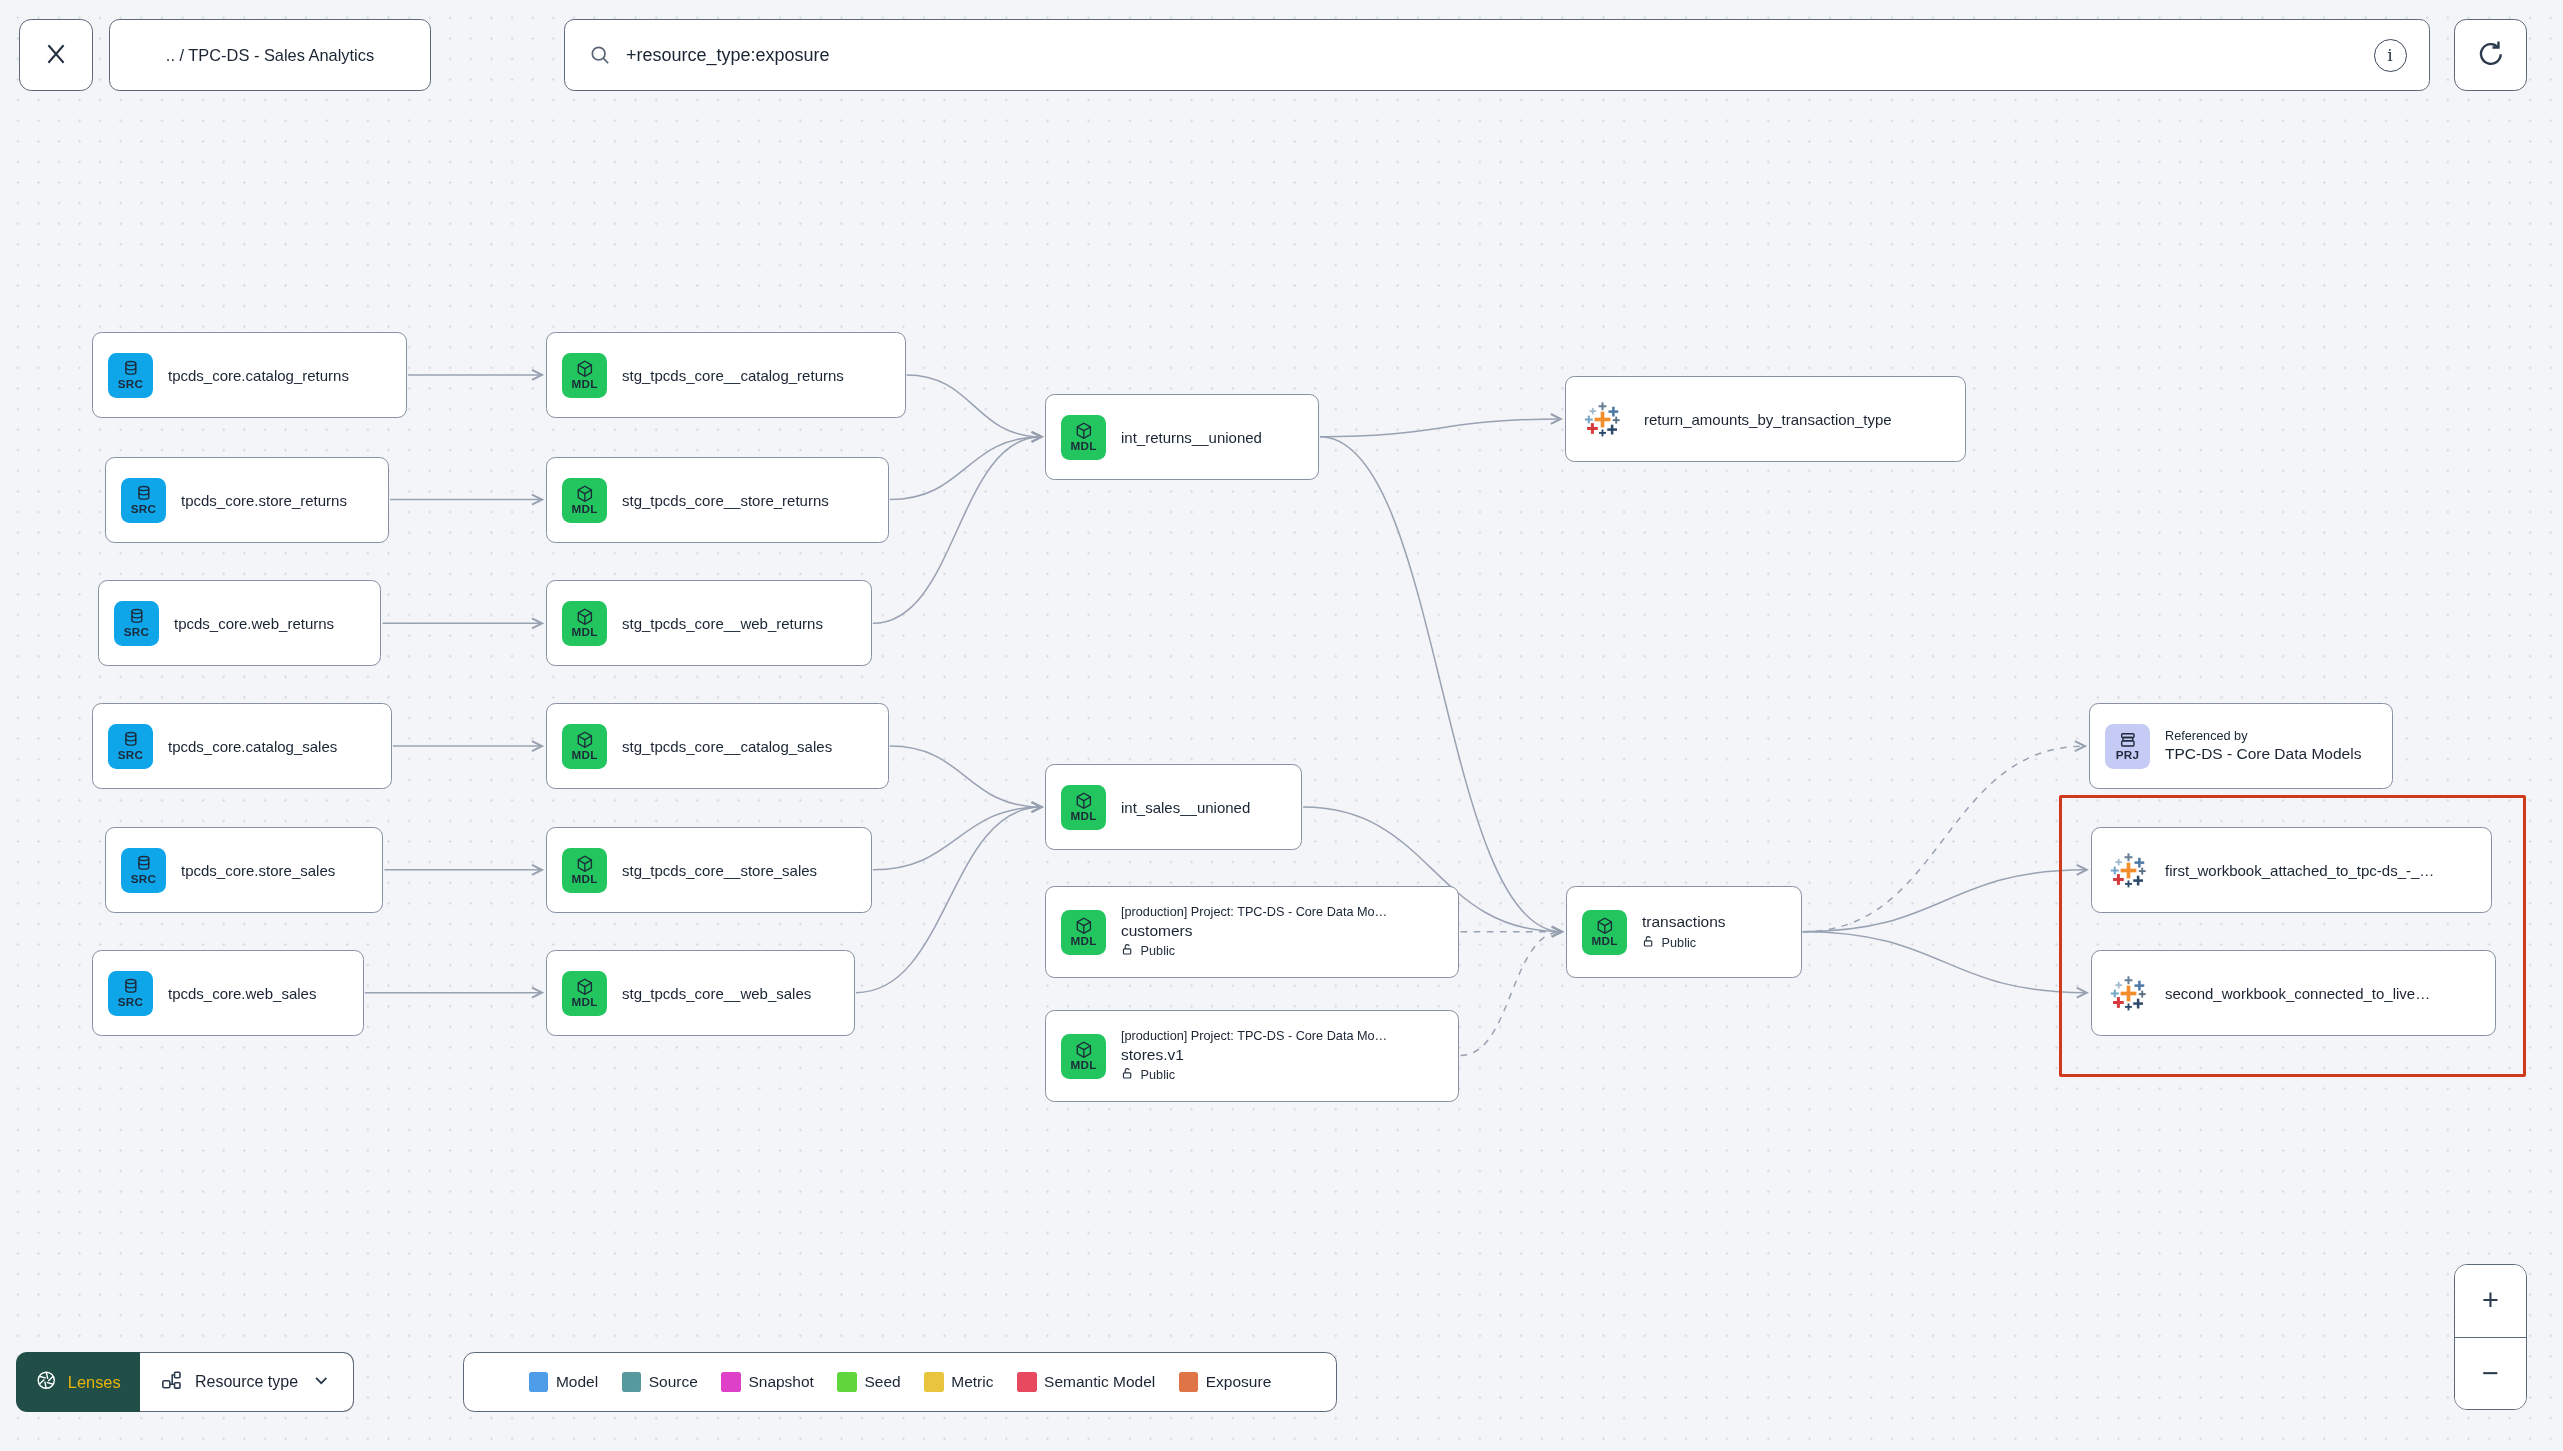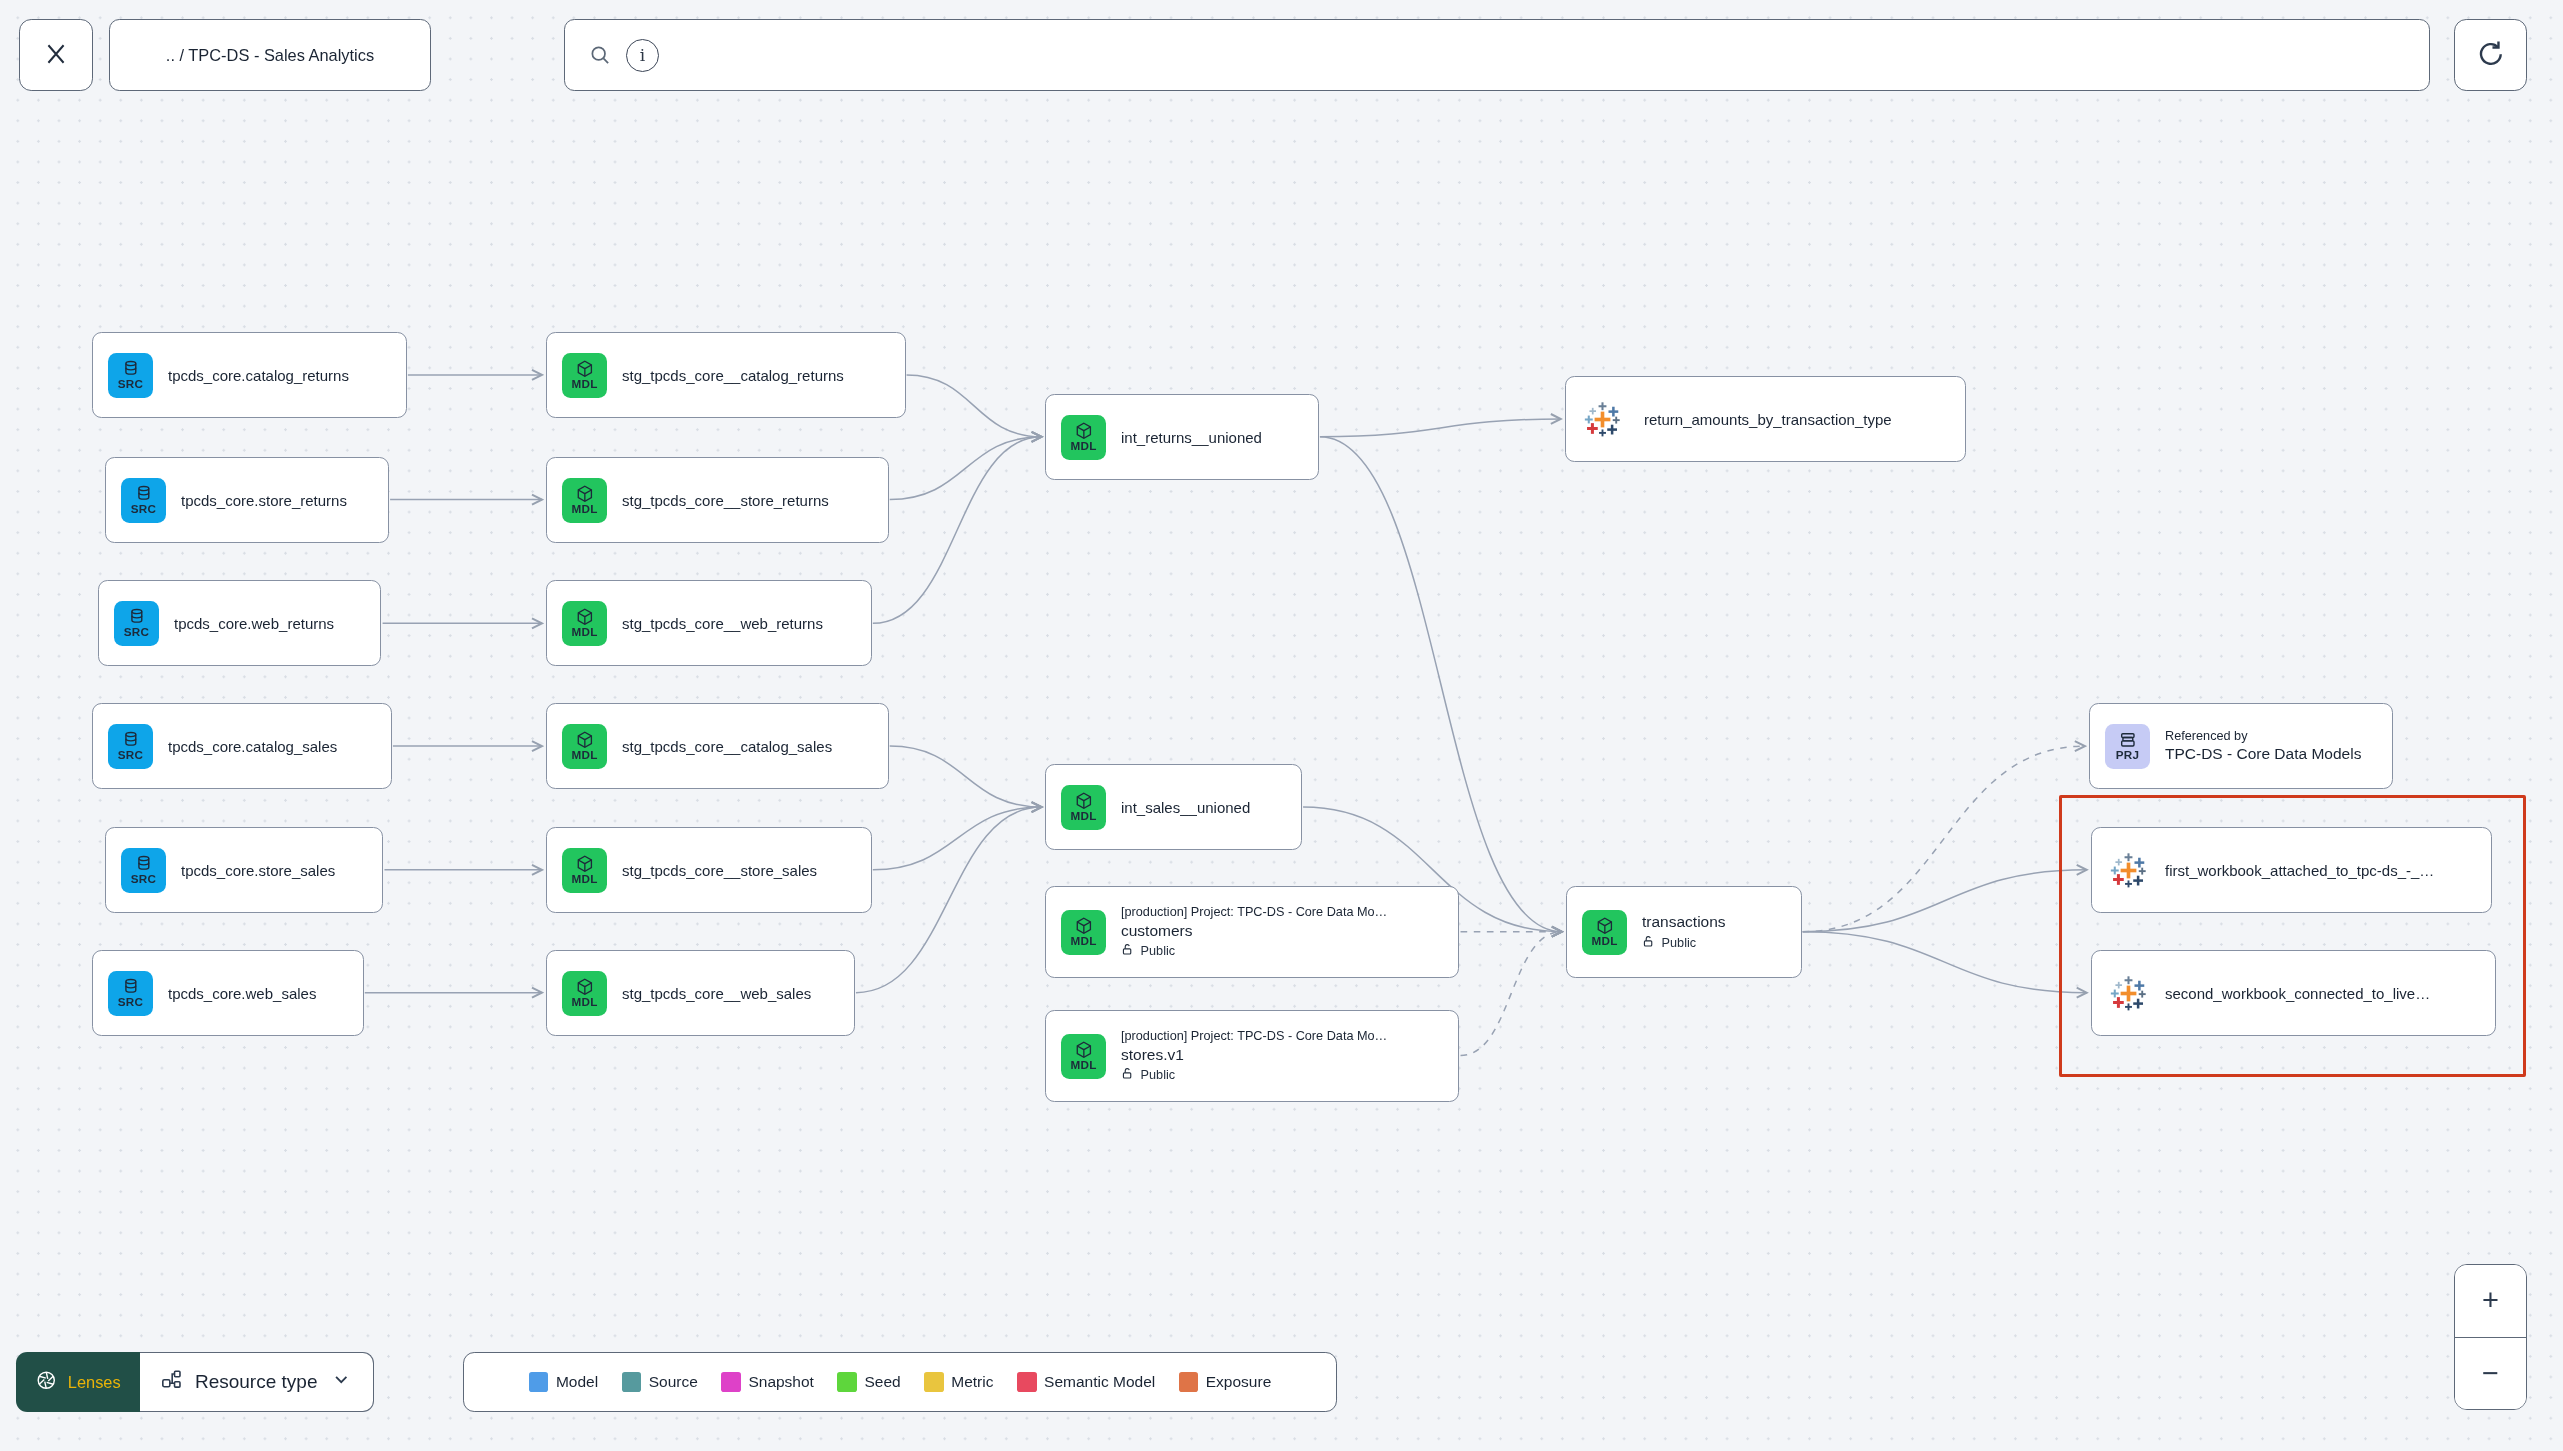--- a/index.html
+++ b/index.html
@@ -50,21 +50,21 @@
   #info-ic{width:31px;height:31px;border-radius:50%;border:1.9px solid #3c4657;flex:none;
     display:flex;align-items:center;justify-content:center;
     font-family:"DejaVu Serif",serif;font-size:17px;color:#2c3646;}
   #refresh-btn{left:2454px;top:19px;width:73px;height:72px;border-radius:12.2px;display:flex;align-items:center;justify-content:center;}
   #refresh-btn svg{width:32px;height:32px;}
   #lenses-wrap{position:absolute;z-index:4;left:16px;top:1352px;height:60px;display:flex;}
   #lenses-btn{background:#214f47;color:#eab308;border-radius:11.2px 0 0 11.2px;display:flex;align-items:center;gap:10.3px;
     padding:0 19px;font-size:16.4px;height:100%;box-sizing:border-box;}
   #lenses-btn svg{width:22.5px;height:22.5px;}
   #restype-btn{background:#fff;border:1.9px solid #5d6878;border-left:none;border-radius:0 11.2px 11.2px 0;
-    display:flex;align-items:center;gap:12.2px;padding:0 20.6px;font-size:19px;height:100%;box-sizing:border-box;}
+    display:flex;align-items:center;gap:12.2px;padding:0 20.6px;font-size:16px;height:100%;box-sizing:border-box;}
   #restype-btn svg{width:22.5px;height:22.5px;}
   #legend{left:463px;top:1352px;width:874px;height:60px;border-radius:11.2px;display:flex;align-items:center;justify-content:center;gap:23.4px;}
   .lg-item{display:flex;align-items:center;gap:7.5px;font-size:15.5px;}
   .lg-sq{width:19.7px;height:19.7px;border-radius:2.8px;flex:none;}
   #zoomctl{left:2454px;top:1264px;width:73px;height:146px;border-radius:13px;display:flex;flex-direction:column;overflow:hidden;padding:0;}
   .zbtn{flex:1;display:flex;align-items:center;justify-content:center;font-size:29px;color:#2c3a4d;background:#fff;}
   #zoom-in{border-bottom:1.9px solid #5d6878;}
 </style>
 </head>
 <body>
@@ -528,20 +528,21 @@
       </svg></span>
 </div>
 <div class="chrome" id="breadcrumb">
   <span>.. / TPC-DS - Sales Analytics</span>
 </div>
 <div class="chrome" id="searchbar">
   <svg class="mag" viewBox="0 0 24 24" fill="none" stroke="#5b6776" stroke-width="1.7">
       <circle cx="10.5" cy="10.5" r="6.2"></circle>
       <path d="M15.2 15.2 l4.6 4.6"></path>
     </svg>
+  <span class="q">+resource_type:exposure</span>
   <span id="info-ic">i</span>
 </div>
 <div class="chrome" id="refresh-btn">
   <span><svg viewBox="0 0 24 24" fill="none" stroke="#2c3a4d" stroke-width="1.8">
         <path d="M19.3 12.2 a7.4 7.4 0 1 1 -2.1 -5.4"></path>
         <path d="M17.6 2.6 v4.5 h-4.5"></path>
       </svg></span>
 </div>
 
 <div id="lenses-wrap">

